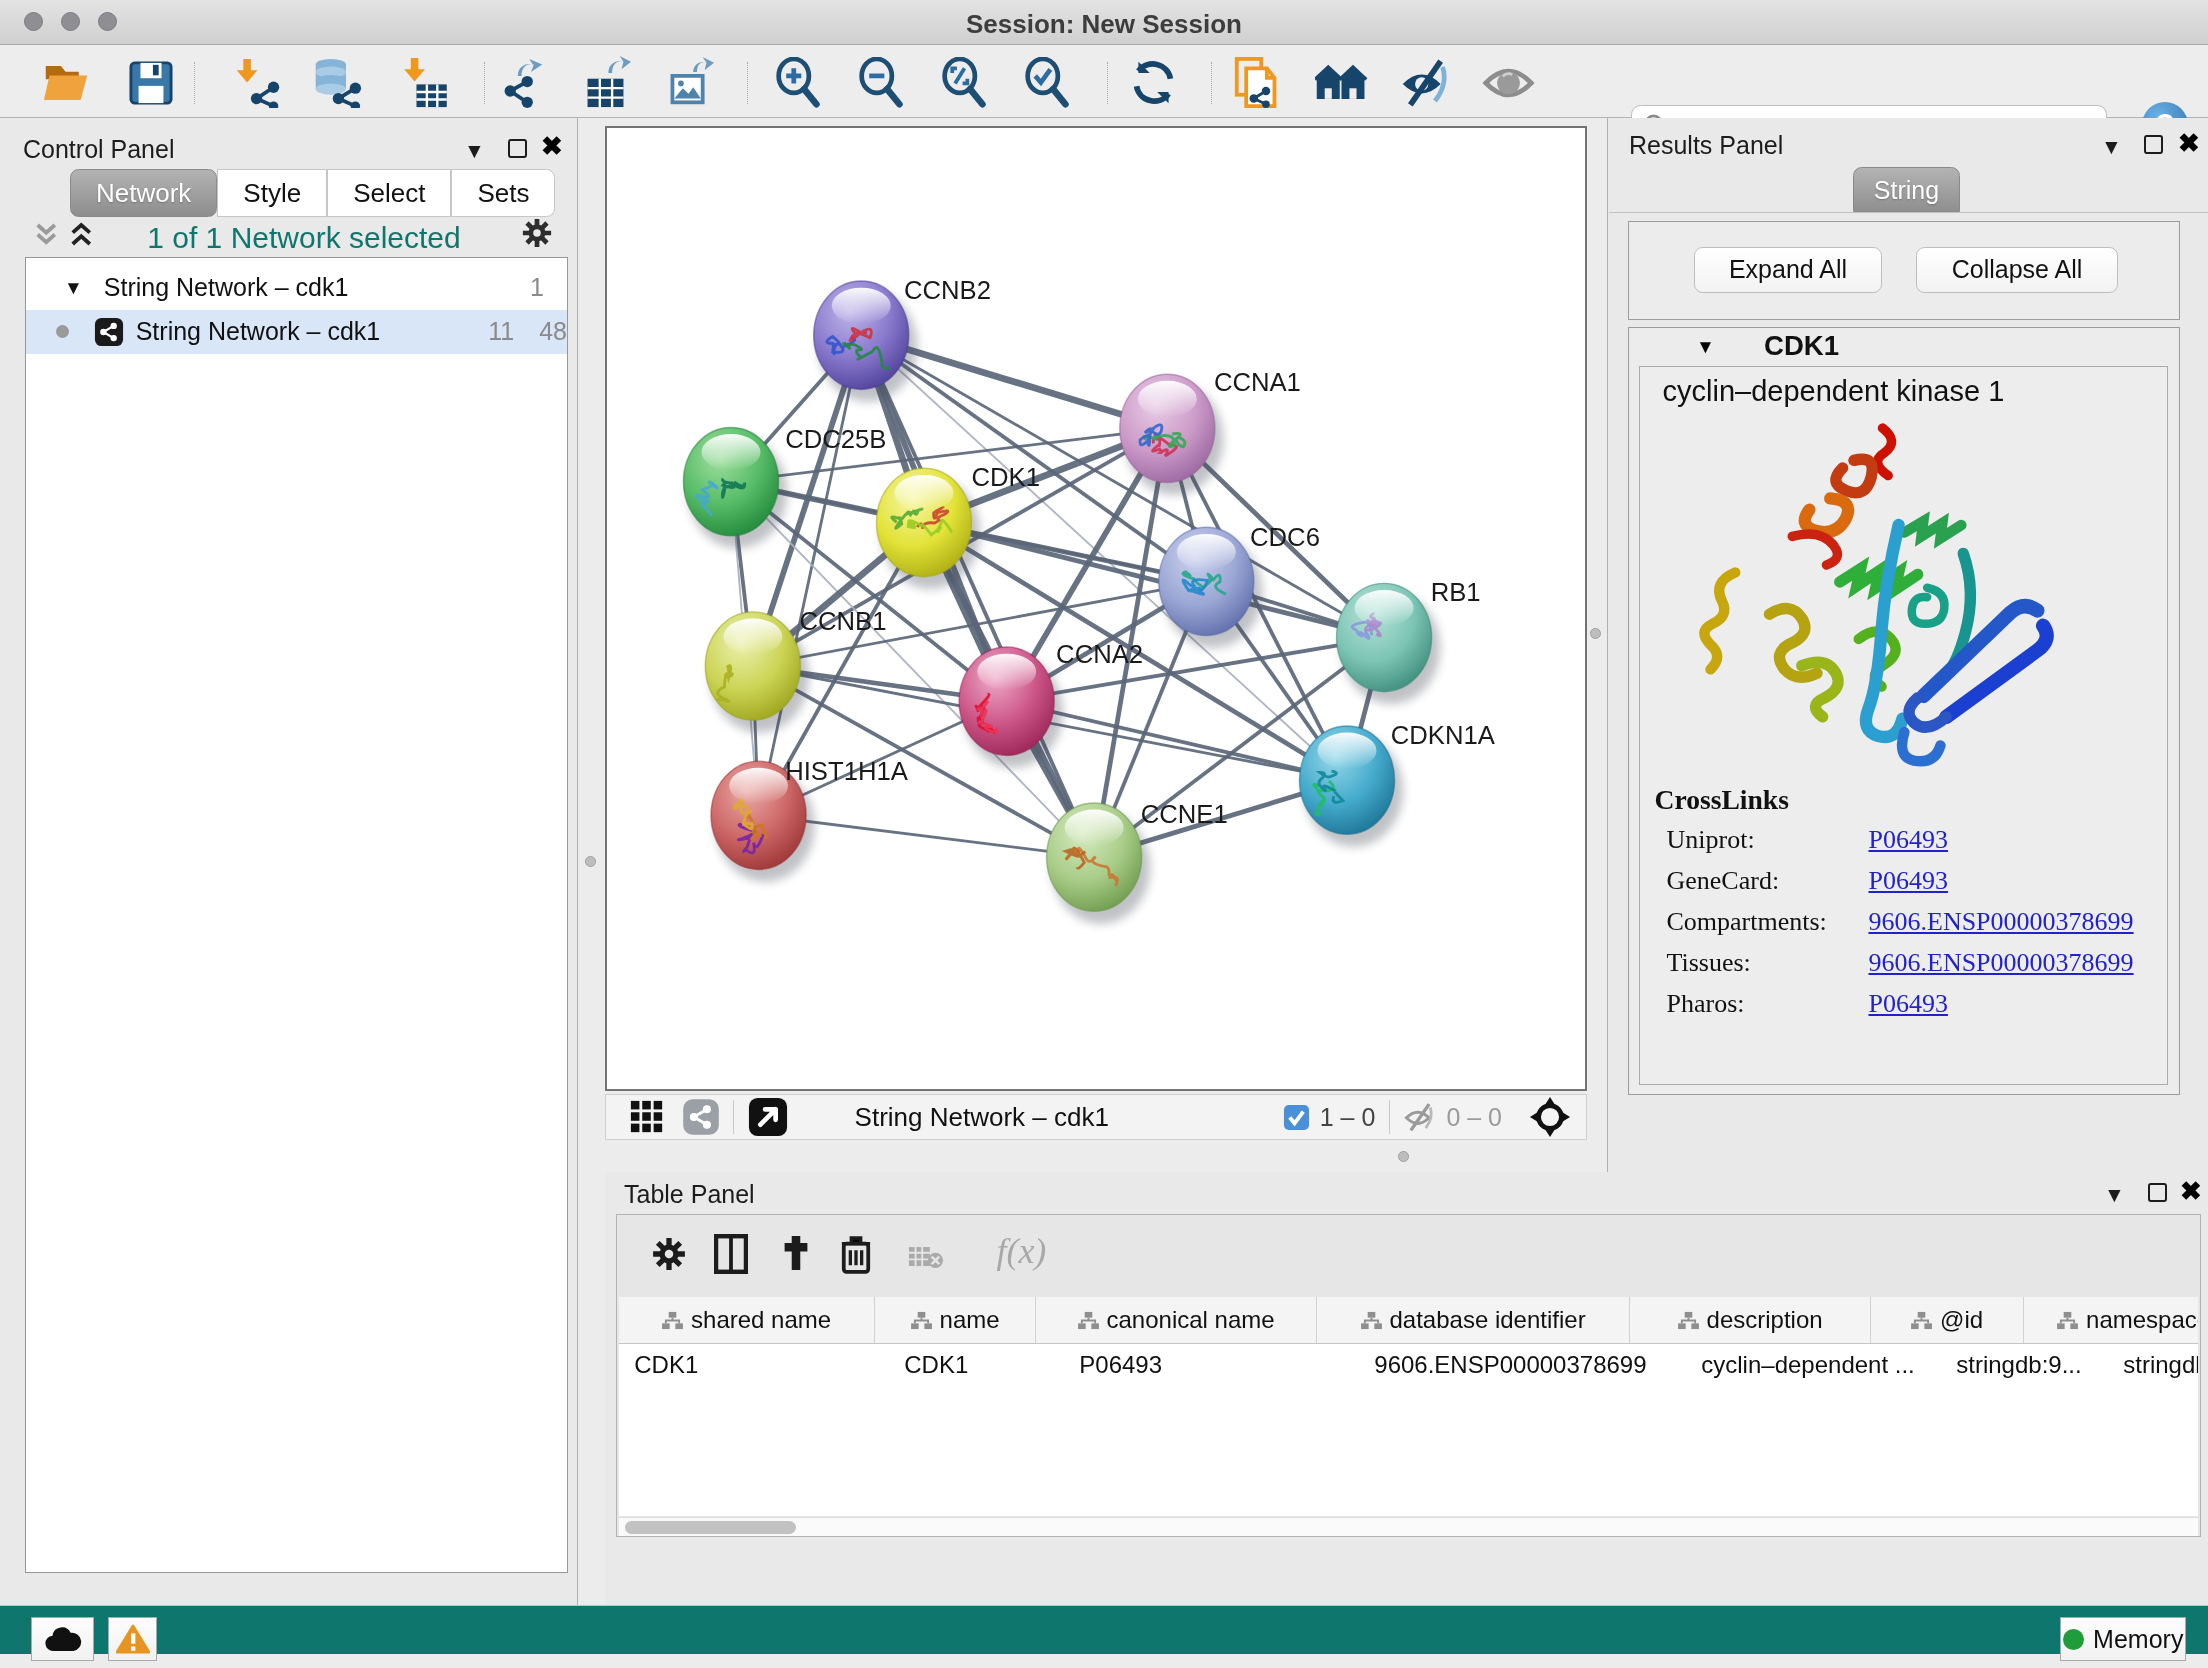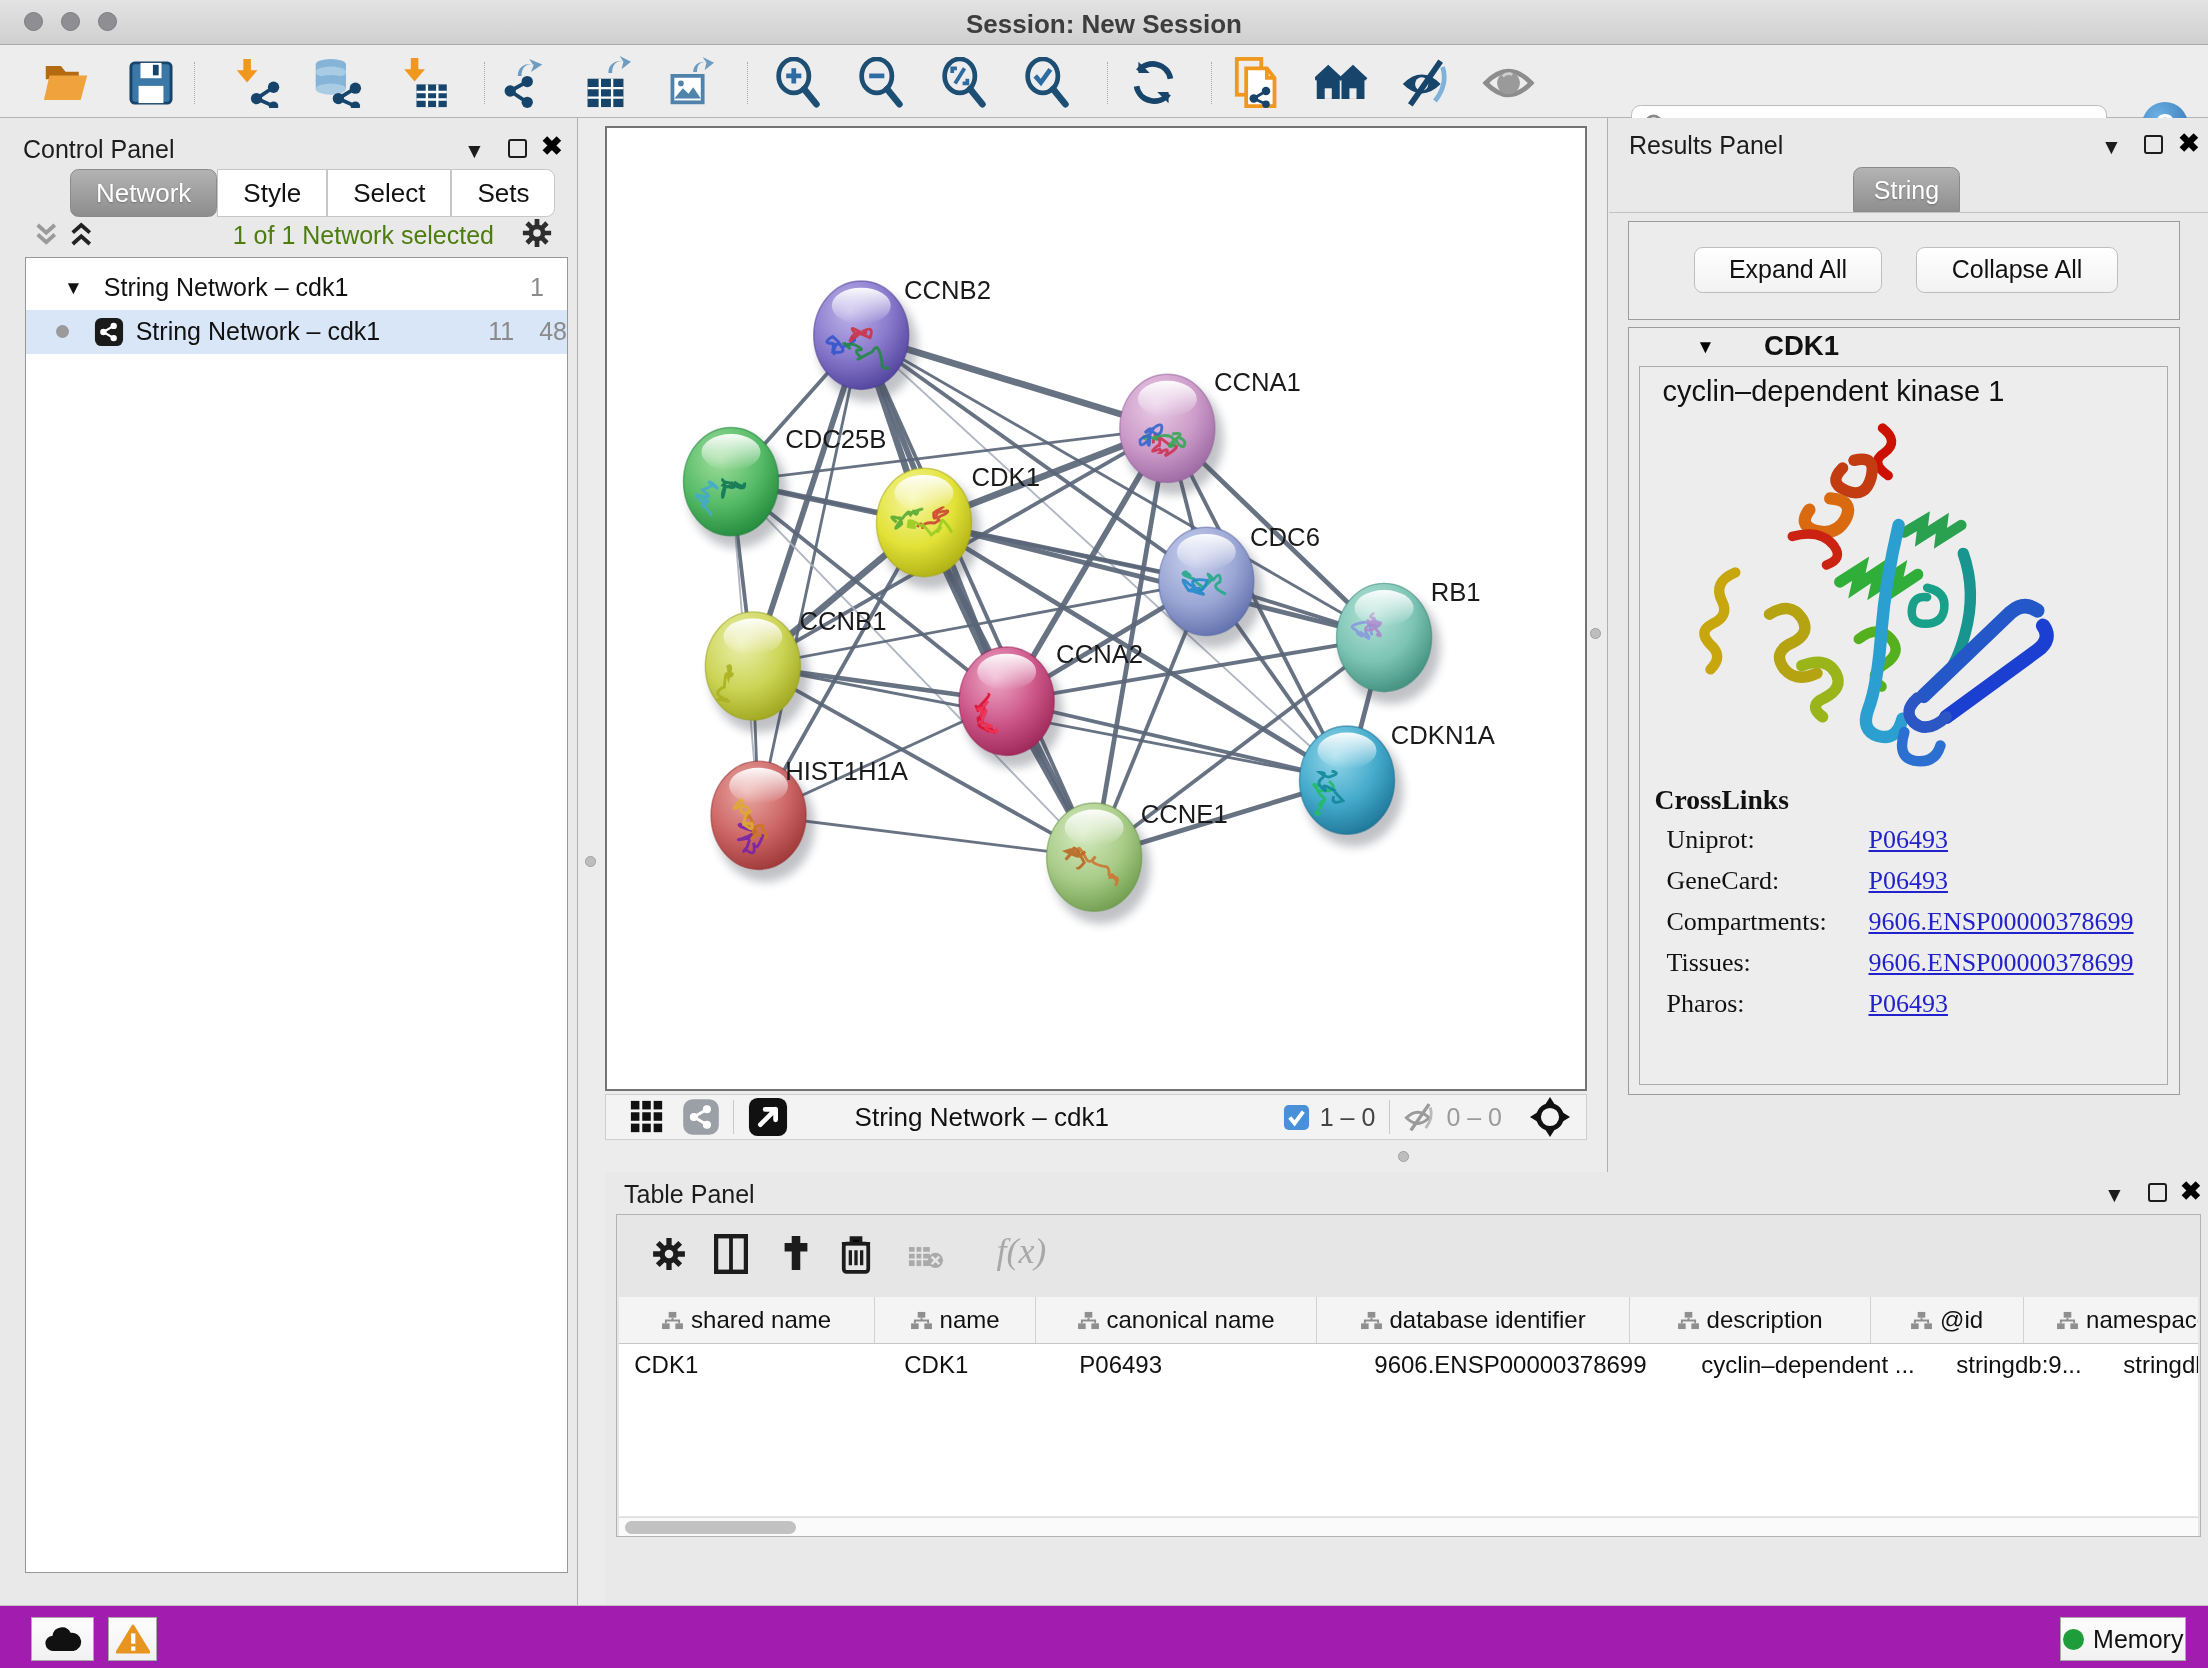--- a/index.html
+++ b/index.html
@@ -46,21 +46,21 @@
   .xrow a{position:absolute;left:202px;color:#2222cc;text-decoration:underline;}
   
   #table-panel{left:605px;top:1172px;width:1604px;height:434px;background:#e9e9e9;}
   #tp-inner{left:11.4px;top:42px;width:1585px;height:323px;background:#e6e6e6;border:1.9px solid #b3b3b3;}
   #tp-table{left:1.9px;top:82px;width:1579px;height:219px;background:#fff;overflow:hidden;}
   .th{display:inline-flex;align-items:center;justify-content:center;height:46px;font-size:24px;color:#111;border-right:1px solid #d2d2d2;background:#f4f4f4;gap:7.6px;flex:none;}
   .td{display:inline-block;height:42px;line-height:42px;font-size:24px;color:#111;padding-left:15px;white-space:nowrap;overflow:hidden;flex:none;}
   #hscroll{left:1.9px;top:302px;width:1579px;height:19px;background:#fafafa;border-top:1px solid #ddd;}
   #hthumb{left:5.7px;top:2.9px;width:171px;height:13.3px;border-radius:6.7px;background:#c2c2c2;}
   
-  #statusbar{left:0;top:1605px;width:2208px;height:63px;background:#a21caf;border-top:1.9px solid #c2c2c2;}
+  #statusbar{left:0;top:1605px;width:2208px;height:49px;background:#0f766e;border-top:1.9px solid #c2c2c2;}
   .sb-btn{top:11.4px;height:44px;background:linear-gradient(#fdfdfd,#f1f1f1);border:1.9px solid #a9a9a9;display:flex;align-items:center;justify-content:center;}
   text{font-family:"Liberation Sans",sans-serif;}
 </style>
 </head>
 <body>
 
 <div id="app">
 
   <div id="titlebar" class="abs">
     <div class="tl abs" style="left:24px"></div>
@@ -250,21 +250,21 @@
     <div class="abs" style="left:32px;top:103px">
       <svg width="28.5" height="27" viewBox="0 0 30 28">
           <path d="M6 4 l9 8 9-8 M6 14 l9 8 9-8" fill="none" stroke="#9a9a9a" stroke-width="4"></path>
         </svg>
     </div>
     <div class="abs" style="left:67px;top:103px">
       <svg width="28.5" height="27" viewBox="0 0 30 28">
           <path d="M6 12 l9-8 9 8 M6 24 l9-8 9 8" fill="none" stroke="#222" stroke-width="4"></path>
         </svg>
     </div>
-    <div class="abs" style="left:114px;top:103px;width:380px;text-align:right;font-size:25px;color:#4d7c0f">1 of 1 Network selected</div>
+    <div class="abs" style="left:114px;top:103px;width:380px;text-align:center;font-size:30px;color:#0f766e">1 of 1 Network selected</div>
     <div class="abs" style="left:521px;top:99px">
       <svg width="32" height="32" viewBox="0 0 34 34">
           <g fill="#2e2e2e">
             <circle cx="17" cy="17" r="9"></circle>
             <g stroke="#2e2e2e" stroke-width="5">
               <path d="M17 2 v8 M17 24 v8 M2 17 h8 M24 17 h8 M6.4 6.4 l5.6 5.6 M22 22 l5.6 5.6 M27.6 6.4 L22 12 M12 22 l-5.6 5.6"></path>
             </g>
           </g>
           <circle cx="17" cy="17" r="4" fill="#e9e9e9"></circle>
         </svg>

